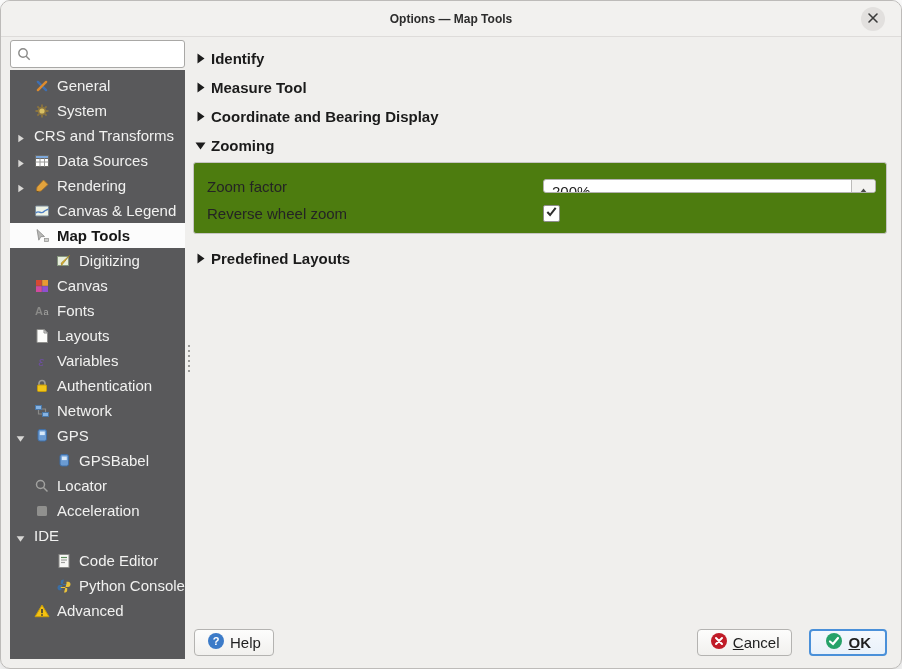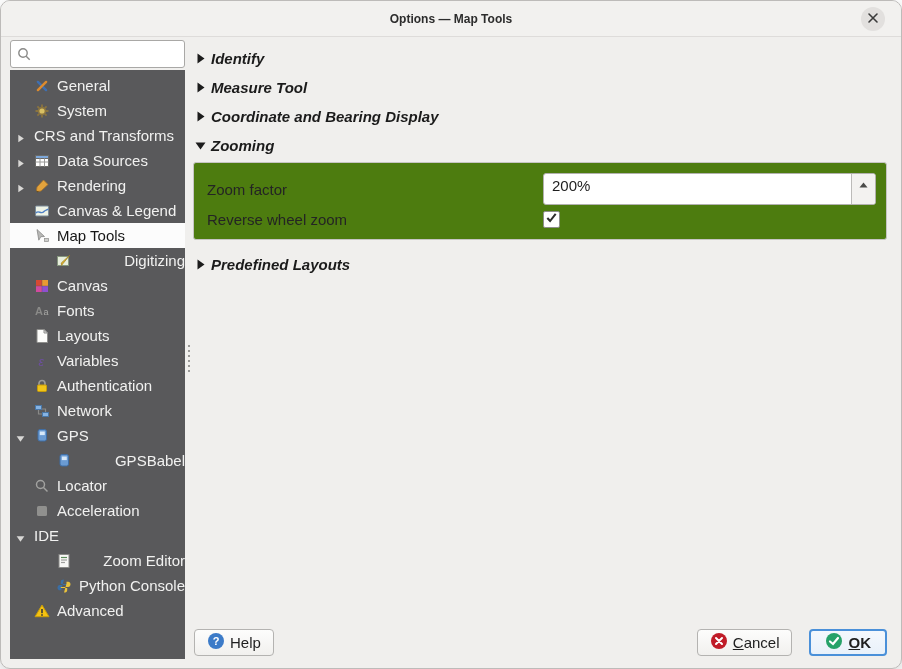--- a/index.html
+++ b/index.html
@@ -16,40 +16,40 @@
   
   .content { position:absolute; top:37px; left:0; right:0; bottom:0; display:flex; padding:2px 8px 9px 9px; }
   .sidebar { width:175px; display:flex; flex-direction:column; }
   .search-wrap { position:relative; height:28px; margin-bottom:2px; }
   .search-wrap input { width:100%; height:100%; border:1px solid #a9a8a6; border-radius:3px;
                        background:#fff; padding:0 6px 0 26px; font-size:14px; color:#333; outline:none; }
   .search-wrap .sicon { position:absolute; left:7px; top:7px; }
   .tree { flex:1; background:#59595b; overflow:hidden; padding-top:3px; }
   .tree-row { position:relative; height:25px; display:flex; align-items:center; padding-left:24px;
               font-size:15px; color:#f1f1f0; cursor:pointer; white-space:nowrap; }
-  .tree-row.child { padding-left:46px;justify-content:space-between; }
-  .tree-row.selected { background:#fcfcfc; color:#161616; }
+  .tree-row.child { padding-left:46px; }
+  .tree-row.selected { background:#fcfcfc; color:#161616;font-weight:bold; }
   .tree-row .expander { position:absolute; left:5px; top:7px; width:11px; height:11px; }
   .tree-row .icon { width:16px; height:16px; margin-right:7px; flex:0 0 16px; display:inline-block; }
   .tree-row .icon svg { display:block; }
   .tree-label { overflow:hidden; }
   
   .splitter { width:8px; position:relative; }
   .splitter i { position:absolute; left:3px; width:2px; height:2px; background:#9a9a98; }
   
   .main { flex:1; position:relative; padding-top:4px; }
-  .section-header { height:29px; display:flex; align-items:center; cursor:pointer;font-style:italic; }
+  .section-header { height:29px; display:flex; align-items:center; cursor:pointer; }
   .section-header .arrow { width:15px; height:15px; margin-right:3px; flex:0 0 15px; }
   .section-header .s-label { font-size:15px; font-weight:bold; color:#1b1b1b; }
   .groupbox { margin:2px 6px 0 0; border:1px solid #c6c5c3; border-radius:3px; background:#4d7c0f;
               padding:10px 0 10px 13px; }
   .form-row { display:flex; align-items:center; min-height:26px; }
   .form-row + .form-row { margin-top:4px; min-height:20px; }
   .form-label { width:336px; font-size:15px; color:#242424; }
-  .spinbox { flex:1; margin-right:10px; height:32px; background:#fff; border:1px solid #b2b1af;
+  .spinbox { flex:1; margin-right:10px; height:14px; background:#fff; border:1px solid #b2b1af;
              border-radius:3px; display:flex; overflow:hidden; }
   .spin-value { flex:1; font-size:15px; color:#1e1e1e; padding:3px 8px; }
   .spin-buttons { width:24px; border-left:1px solid #bcbbb9; background:#f3f2f0;
                   display:flex; flex-direction:column; }
   .spin-btn { flex:1; display:flex; align-items:center; justify-content:center; cursor:pointer; }
   .checkbox { width:17px; height:17px; background:#fff; border:1px solid #8e8e8c; border-radius:2px;
               display:flex; align-items:center; justify-content:center; cursor:pointer; }
   .checkbox:not(.checked) svg { display:none; }
   
   .footer { position:absolute; left:1px; right:6px; bottom:3px; height:27px; display:flex; align-items:center; }
@@ -279,21 +279,21 @@
           </div>
           <div class="tree-row child">
             <span class="icon">
               <svg viewBox="0 0 16 16" width="16" height="16">
                 <rect x="3" y="1.5" width="10" height="13" fill="#f8f8f6" stroke="#8a8a88"></rect>
                 <line x1="5" y1="4.5" x2="11" y2="4.5" stroke="#5a8a5a" stroke-width="1.2"></line>
                 <line x1="5" y1="7" x2="11" y2="7" stroke="#a0a09e" stroke-width="1.2"></line>
                 <line x1="5" y1="9.5" x2="9" y2="9.5" stroke="#a0a09e" stroke-width="1.2"></line>
               </svg>
             </span>
-            <span class="tree-label">Zoom Editor</span>
+            <span class="tree-label">Code Editor</span>
           </div>
           <div class="tree-row child">
             <span class="icon">
               <svg viewBox="0 0 16 16" width="16" height="16">
                 <path d="M8 1.5 c-2.2 0 -3.2 .9 -3.2 2.3 V6 h6.4 v1 H3.8 C2.4 7 1.5 8.2 1.5 9.7 c0 1.5 .9 2.6 2.3 2.6 h1.7 v-1.8 z" fill="#3a6ea5"></path>
                 <path d="M8 14.5 c2.2 0 3.2 -.9 3.2 -2.3 V10 H4.8 V9 h7.4 c1.4 0 2.3 -1.2 2.3 -2.7 0 -1.5 -.9 -2.6 -2.3 -2.6 h-1.7 v1.8 z" fill="#e9c23c"></path>
               </svg>
             </span>
             <span class="tree-label">Python Console</span>
           </div>

